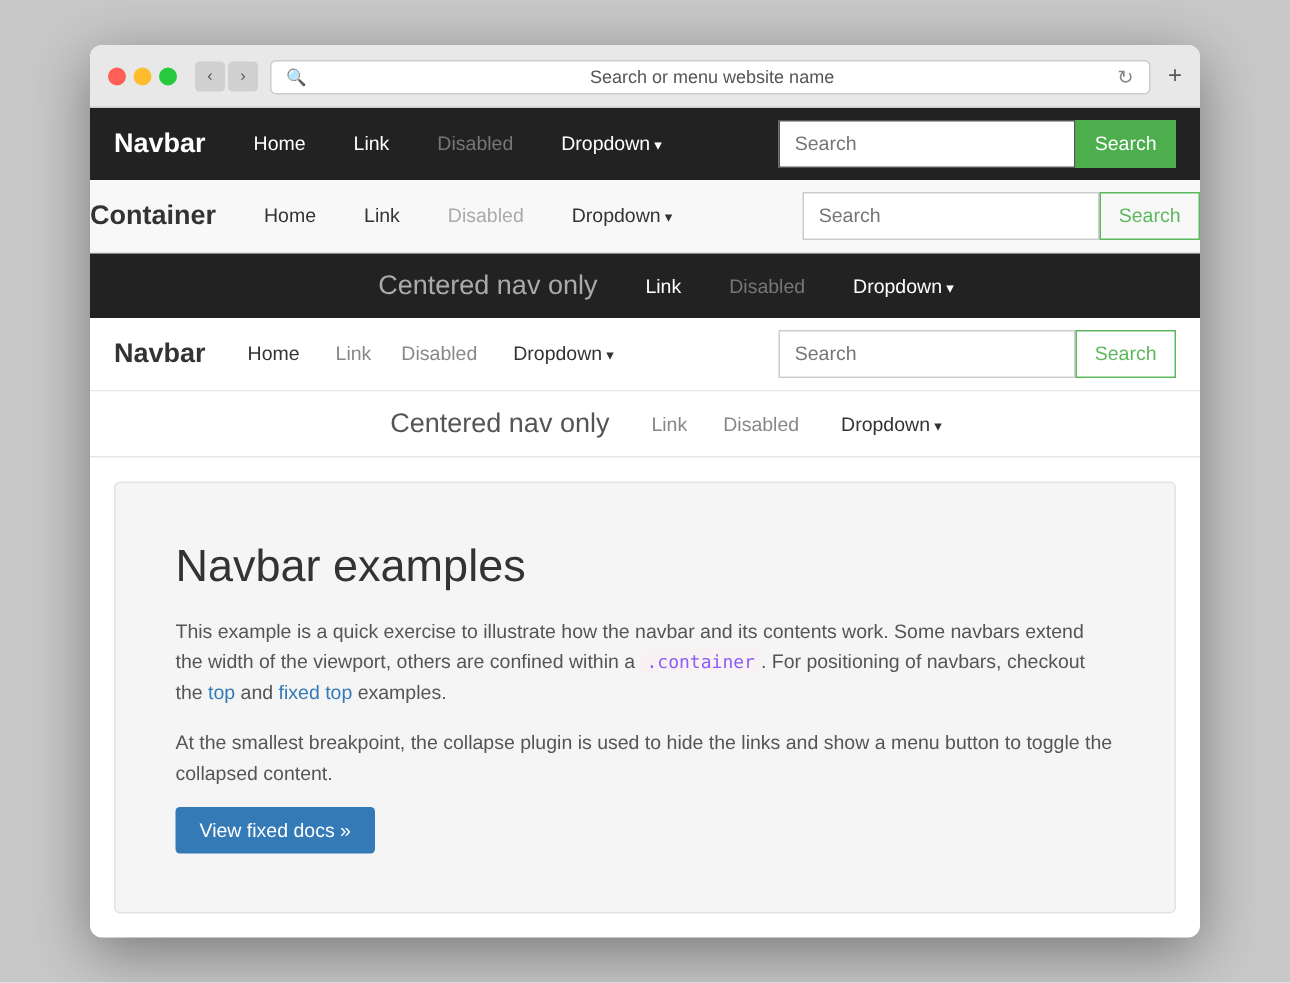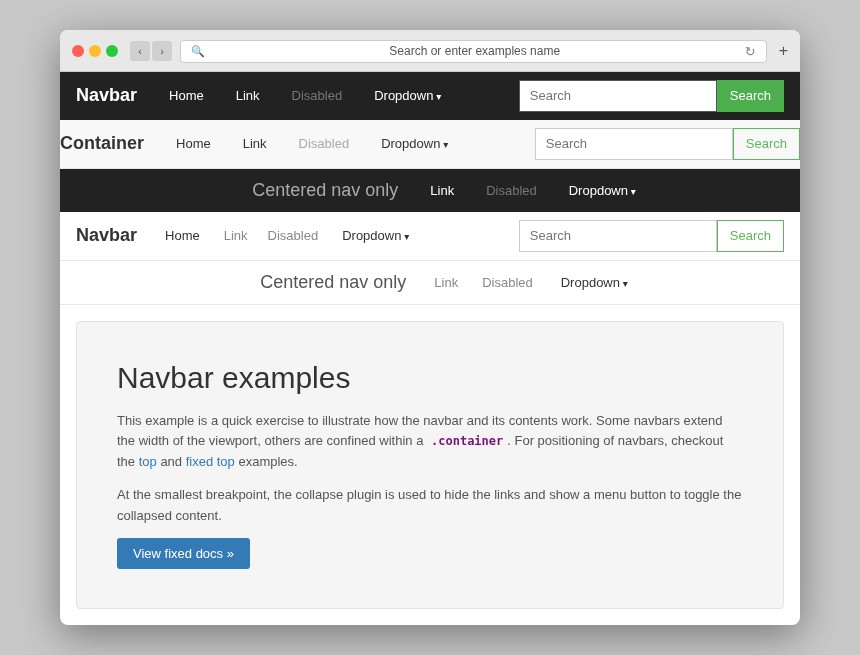--- a/index.html
+++ b/index.html
@@ -289,26 +289,25 @@
 
     .main-desc-2 {
       font-size: 13px;
       color: #555;
       line-height: 1.6;
       margin-bottom: 12px;
     }
 
     .code-inline {
       background: #f9f2f4;
-      color: #701a75;
+      color: #8b5cf6;
       padding: 1px 4px;
       border-radius: 3px;
       font-family: monospace;
       font-size: 12px;
-      font-weight: bold;
     }
 
     .link-blue {
       color: #337ab7;
       text-decoration: none;
     }
 
     .btn-primary {
       background: #337ab7;
       color: #fff;
@@ -331,21 +330,21 @@
       <div class="traffic-light tl-red"></div>
       <div class="traffic-light tl-yellow"></div>
       <div class="traffic-light tl-green"></div>
     </div>
     <div class="nav-buttons">
       <button class="nav-btn">‹</button>
       <button class="nav-btn">›</button>
     </div>
     <div class="address-bar">
       <span style="color:#aaa;font-size:11px;">🔍</span>
-      <span class="address-bar-text">Search or enter examples name</span>
+      <span class="address-bar-text">Search or menu website name</span>
       <button class="refresh-btn">↻</button>
     </div>
     <button class="plus-btn">+</button>
   </div>
 
   <nav class="navbar-dark">
     <span class="navbar-brand">Navbar</span>
     <a class="nav-link-white">Home</a>
     <a class="nav-link-white">Link</a>
     <span class="nav-link-muted">Disabled</span>

